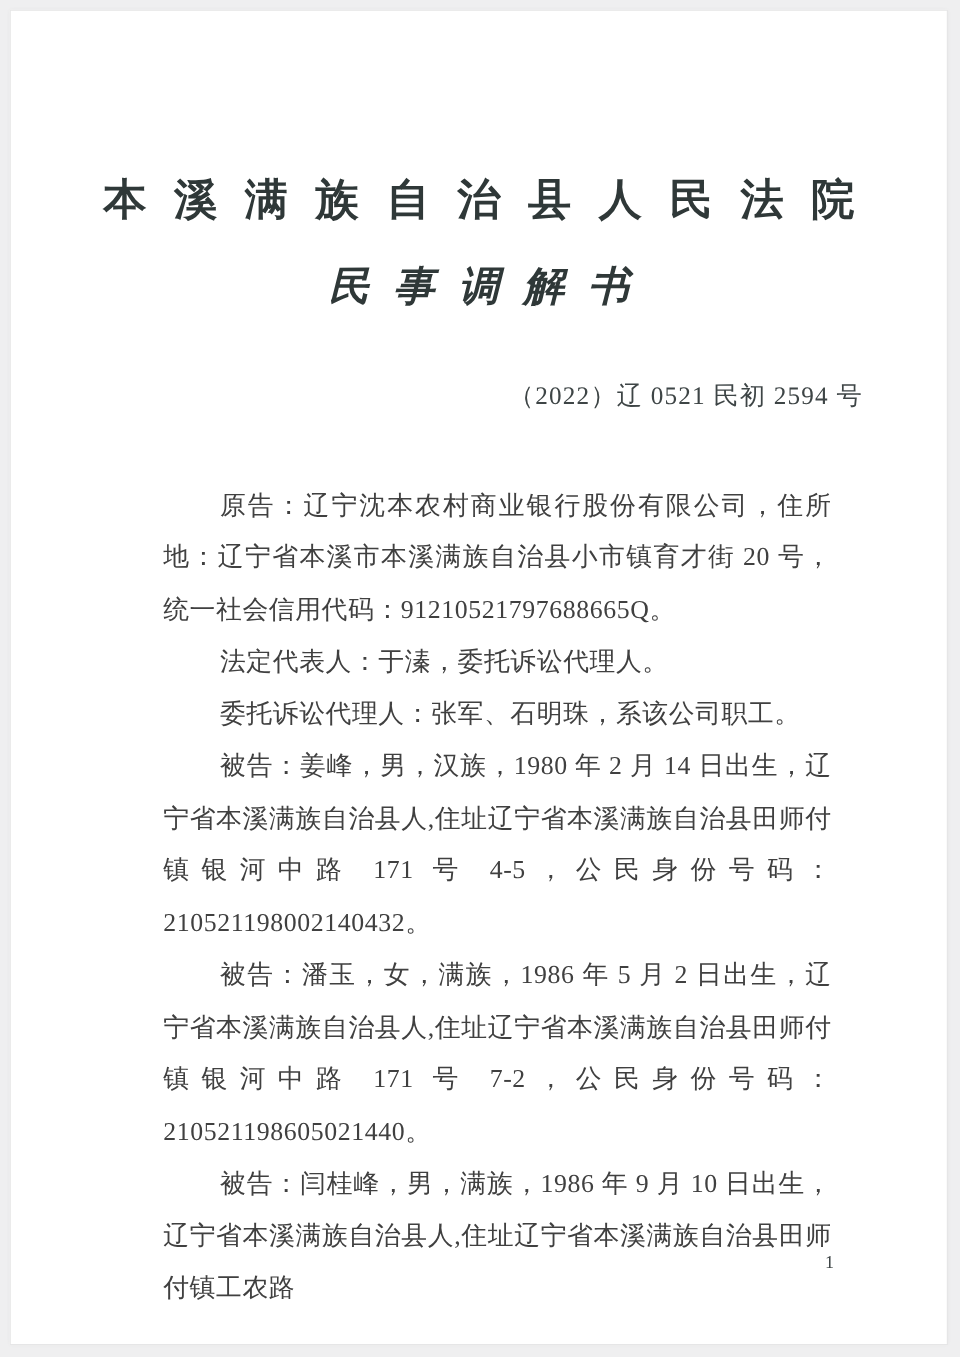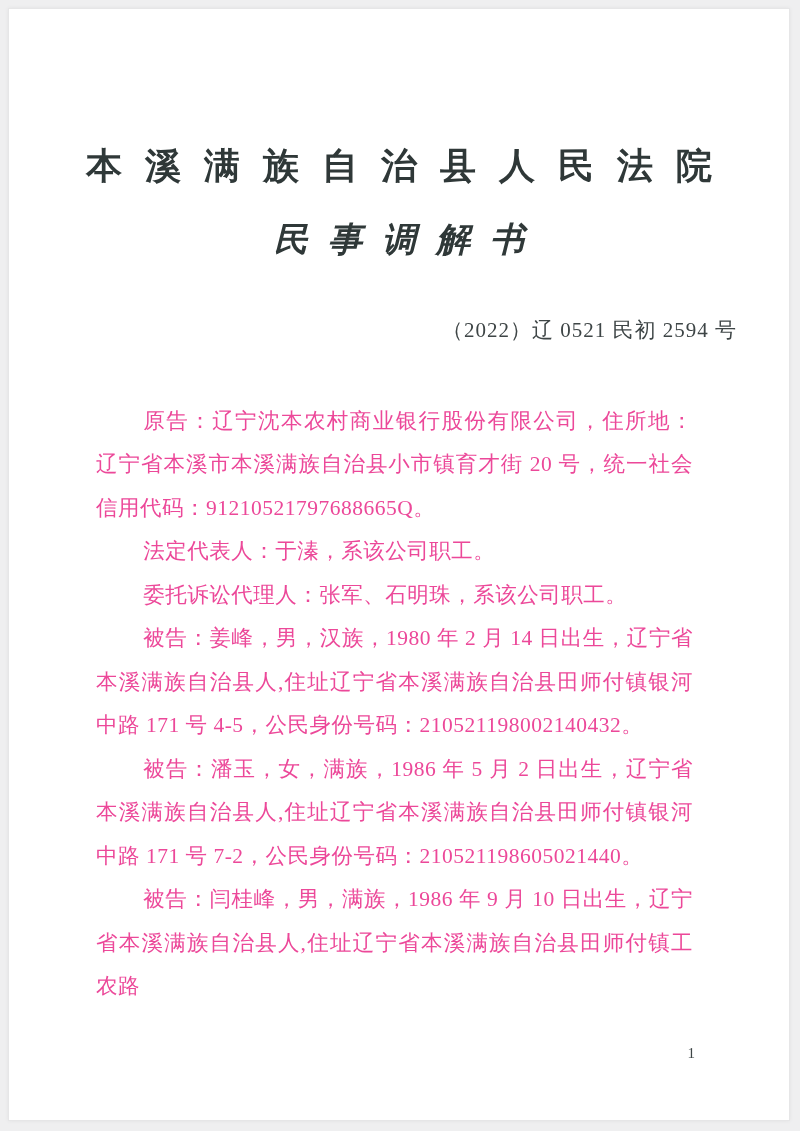--- a/index.html
+++ b/index.html
@@ -40,31 +40,32 @@
     font-weight: bold;
     color: #2f3838;
     letter-spacing: 20px;
     text-indent: 20px;
     line-height: 1.2;
     white-space: nowrap;
     font-style: italic;
   }
   .case-number {
     margin-top: 55px;
-    padding-right: 52px;
+    padding-right: 70px;
     text-align: right;
     font-size: 21px;
     color: #3e4546;
     letter-spacing: 1px;
   }
   .body-text {
     margin-top: 56px;
     padding-left: 87px;
     padding-right: 96px;
-    color: #ec4899;
+    color: #404040;
+    margin-left: 40px;
   }
   .body-text p {
     margin: 0;
     font-size: 21.5px;
     line-height: 43.5px;
     text-indent: 2.2em;
     text-align: justify;
     letter-spacing: 0.5px;
   }
   .page-number {
@@ -81,21 +82,21 @@
 <div class="sheet">
 
   <div class="court-name">本溪满族自治县人民法院</div>
 
   <div class="doc-title">民事调解书</div>
 
   <div class="case-number">（2022）辽 0521 民初 2594 号</div>
 
   <div class="body-text">
     <p>原告：辽宁沈本农村商业银行股份有限公司，住所地：辽宁省本溪市本溪满族自治县小市镇育才街 20 号，统一社会信用代码：91210521797688665Q。</p>
-    <p>法定代表人：于溱，系该公司职工。</p>
+    <p>法定代表人：于溱，委托诉讼代理人。</p>
     <p>委托诉讼代理人：张军、石明珠，系该公司职工。</p>
     <p>被告：姜峰，男，汉族，1980 年 2 月 14 日出生，辽宁省本溪满族自治县人,住址辽宁省本溪满族自治县田师付镇银河中路 171 号 4-5，公民身份号码：210521198002140432。</p>
     <p>被告：潘玉，女，满族，1986 年 5 月 2 日出生，辽宁省本溪满族自治县人,住址辽宁省本溪满族自治县田师付镇银河中路 171 号 7-2，公民身份号码：210521198605021440。</p>
     <p>被告：闫桂峰，男，满族，1986 年 9 月 10 日出生，辽宁省本溪满族自治县人,住址辽宁省本溪满族自治县田师付镇工农路</p>
   </div>
 
   <div class="page-number">1</div>
 
 </div>
 

